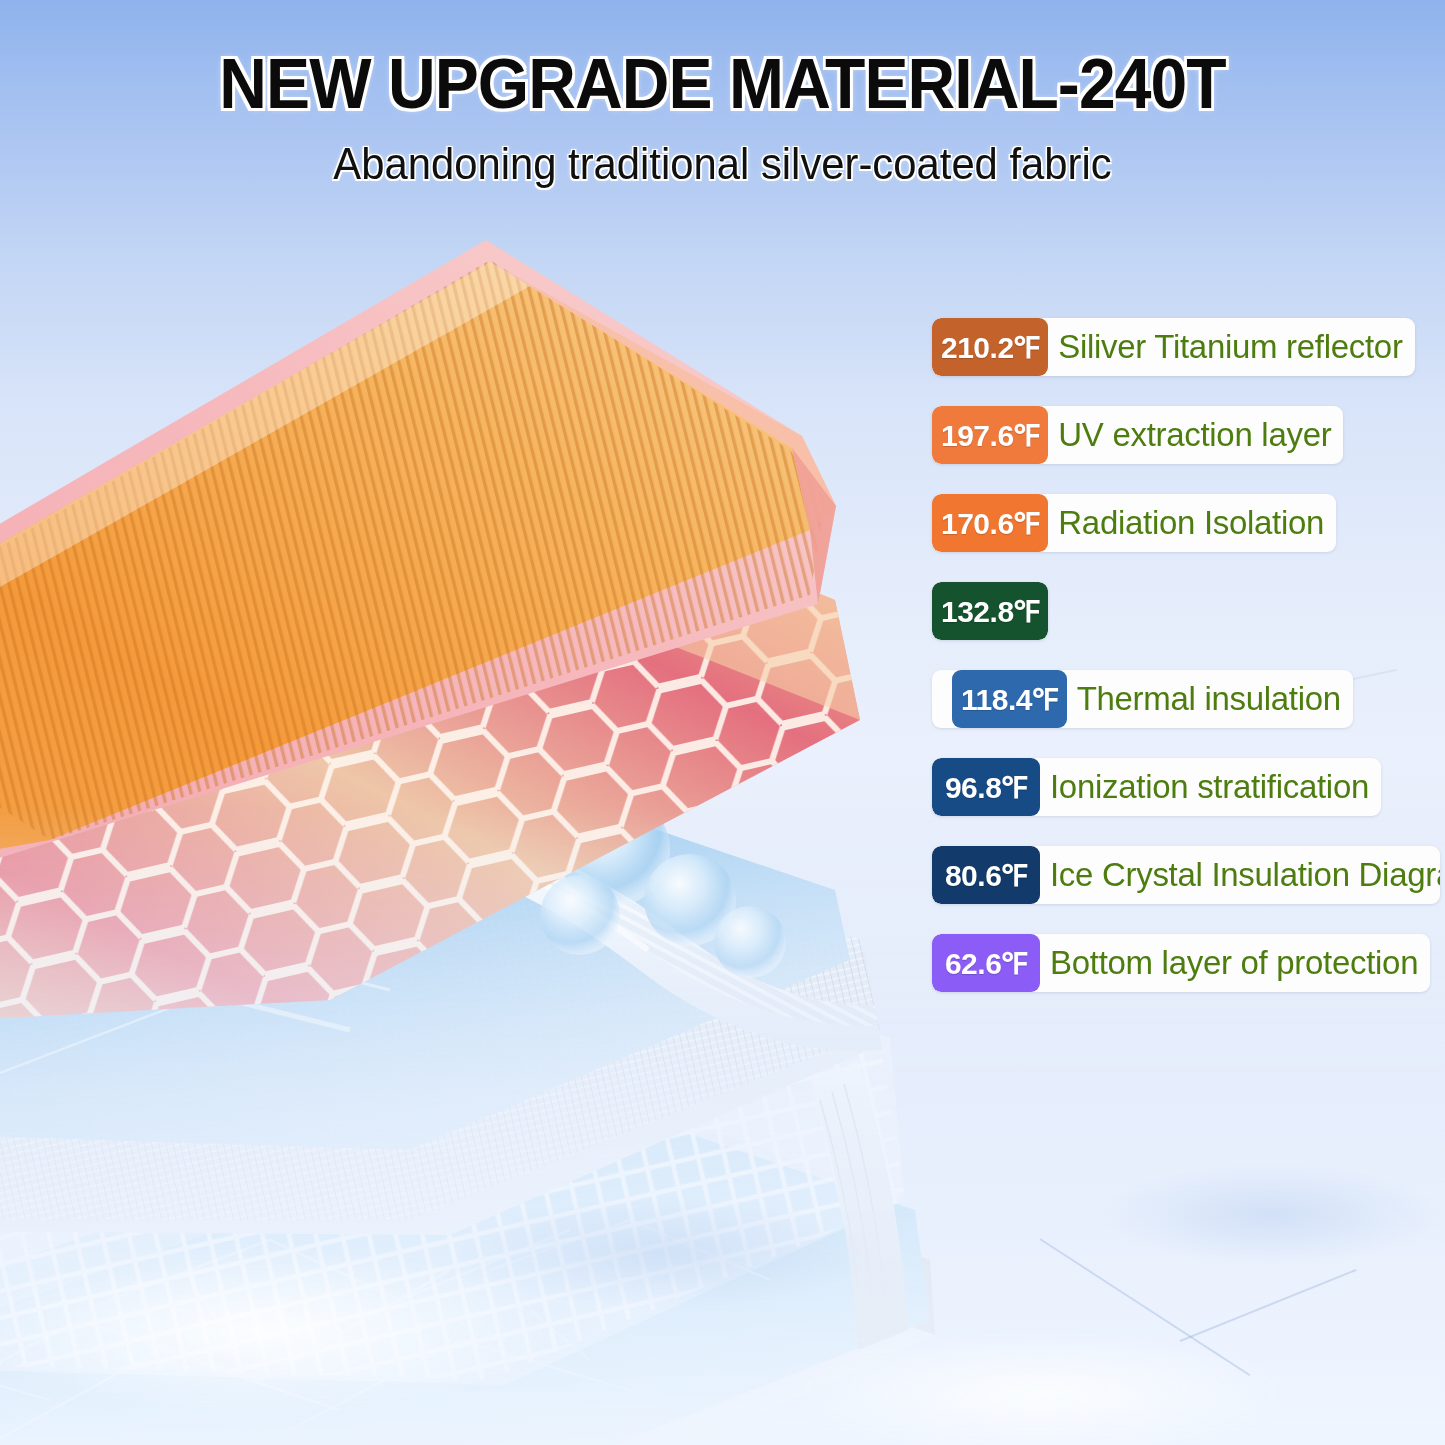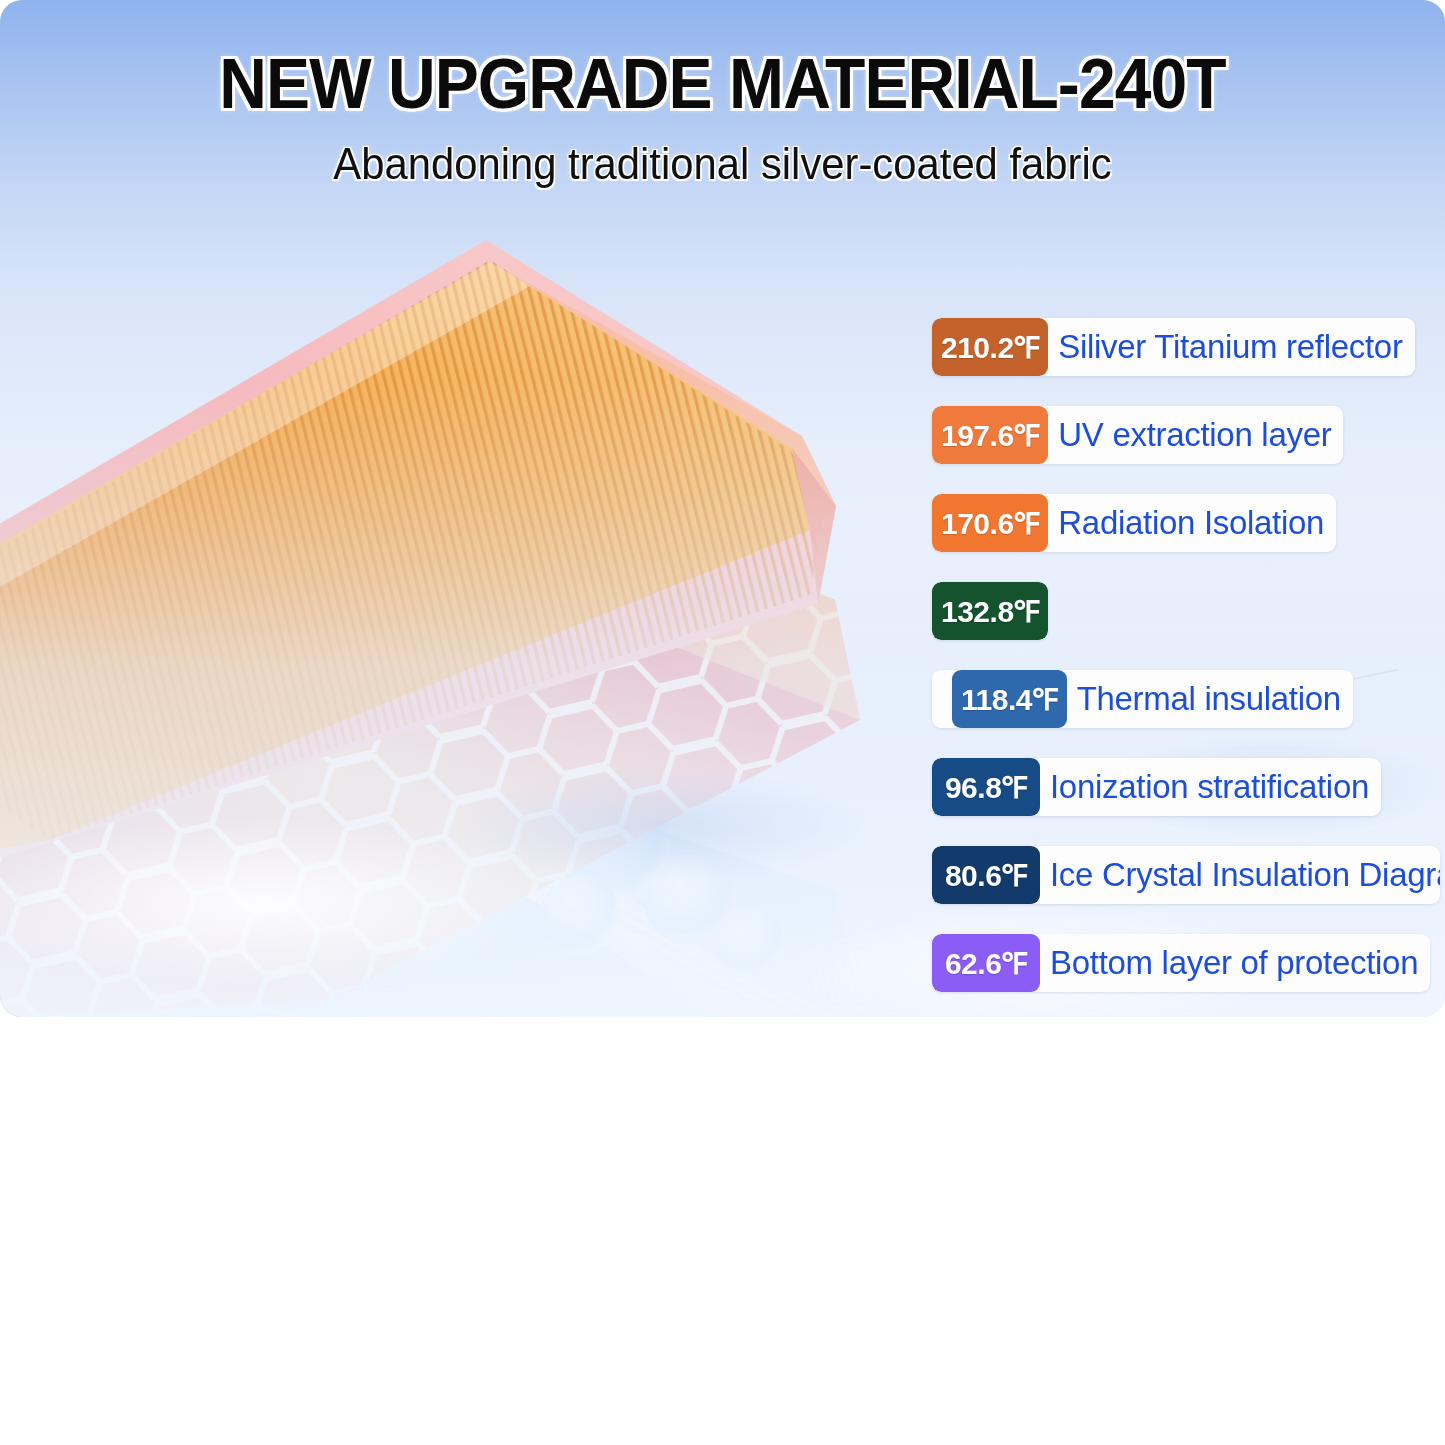--- a/index.html
+++ b/index.html
@@ -5,34 +5,33 @@
   * { margin:0; padding:0; box-sizing:border-box; }
 
   html,body{
     width:1445px; height:1445px;
     overflow:hidden;
     font-family:"Liberation Sans", sans-serif;
   }
 
   #stage{
     position:relative;
-    width:1445px; height:1017px;
+    width:1445px; height:1445px;
     background:linear-gradient(180deg,
        #8fb3ed 0%,
        #a8c3f1 8%,
        #c3d6f5 18%,
        #d8e4f9 28%,
        #e4ecfb 40%,
        #eaf0fc 52%,
        #e6edfb 64%,
        #dfe8fa 76%,
        #dbe5f9 88%,
        #d9e4f9 100%);
     overflow:hidden;
-    border-radius:22px;
   }
 
   
   .ice-tex{
     position:absolute; left:0; right:0; bottom:0; height:640px;
     background:
       radial-gradient(ellipse 420px 120px at 18% 82%, rgba(255,255,255,.85), rgba(255,255,255,0) 70%),
       radial-gradient(ellipse 360px 90px at 72% 92%, rgba(255,255,255,.75), rgba(255,255,255,0) 70%),
       radial-gradient(ellipse 300px 80px at 46% 70%, rgba(186,208,240,.45), rgba(255,255,255,0) 70%),
       radial-gradient(ellipse 240px 70px at 88% 64%, rgba(176,200,238,.40), rgba(255,255,255,0) 72%),
@@ -110,21 +109,21 @@
     color:#fff;
     letter-spacing:-.5px;
     font-family:"Liberation Sans Narrow","Liberation Sans",sans-serif;
     text-shadow:0 1px 1px rgba(0,0,0,.18);
     white-space:nowrap;
   }
   .lbl{
     display:flex; align-items:center;
     padding:0 12px 0 10px;
     font-size:33px;
-    color:#1d4ed8;
+    color:#4d7c0f;
     white-space:nowrap;
     letter-spacing:-.3px;
     font-family:"Liberation Sans Narrow","Liberation Sans",sans-serif;
   }
 </style>
 </head>
 <body>
 
 <div id="stage">
 

